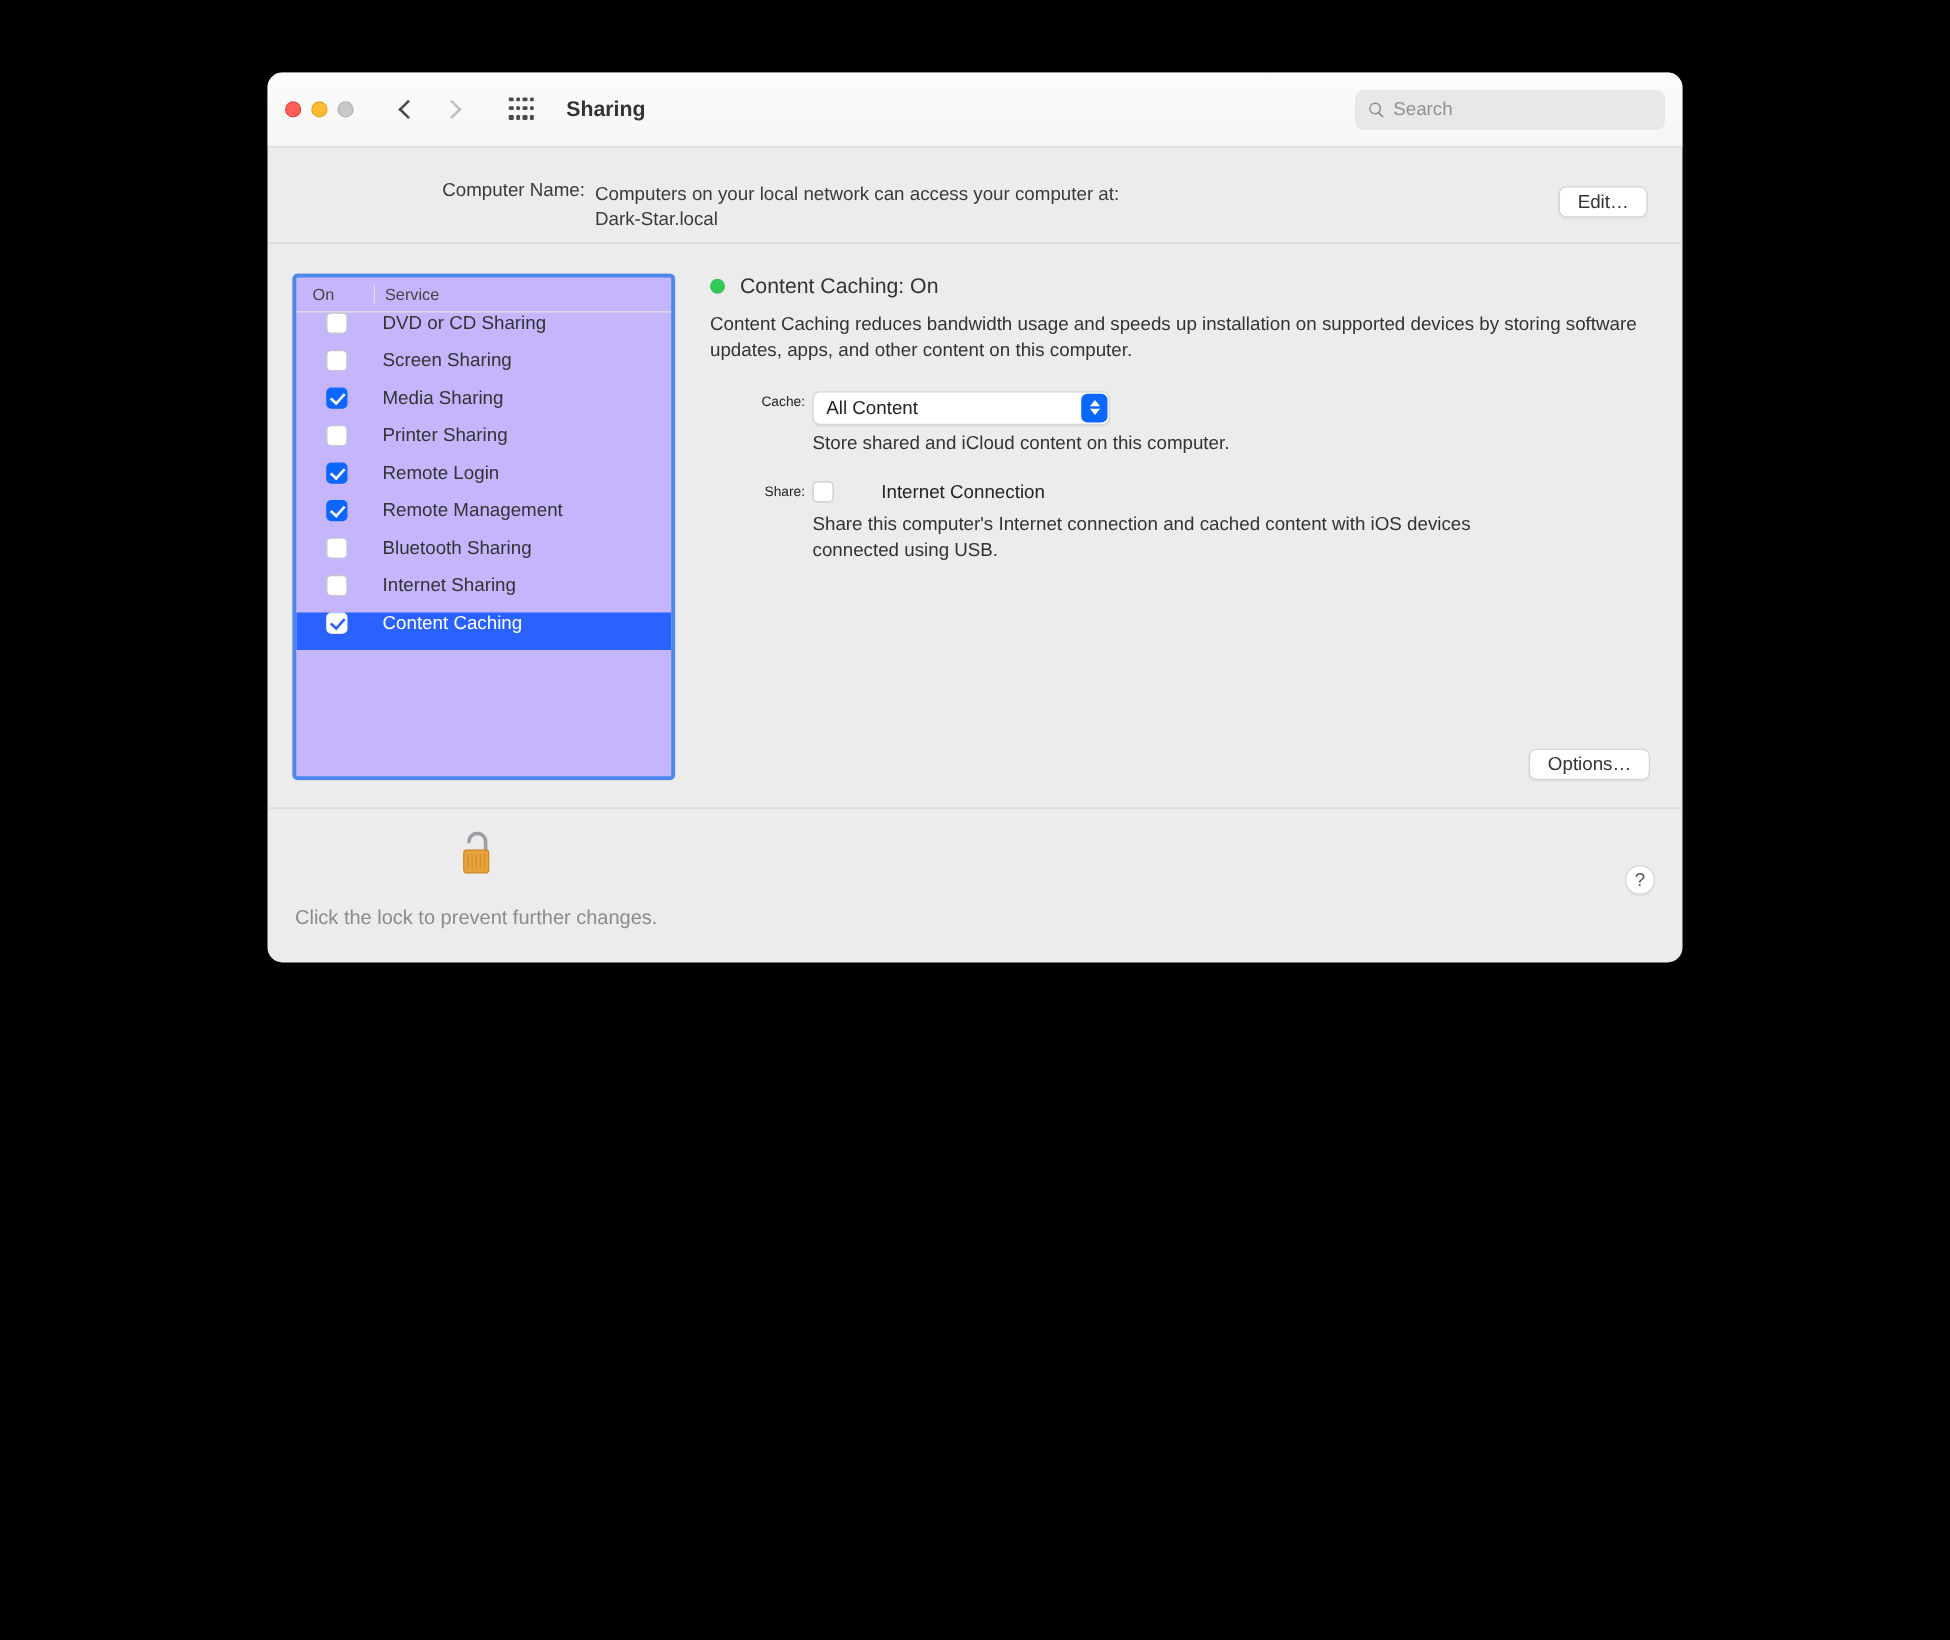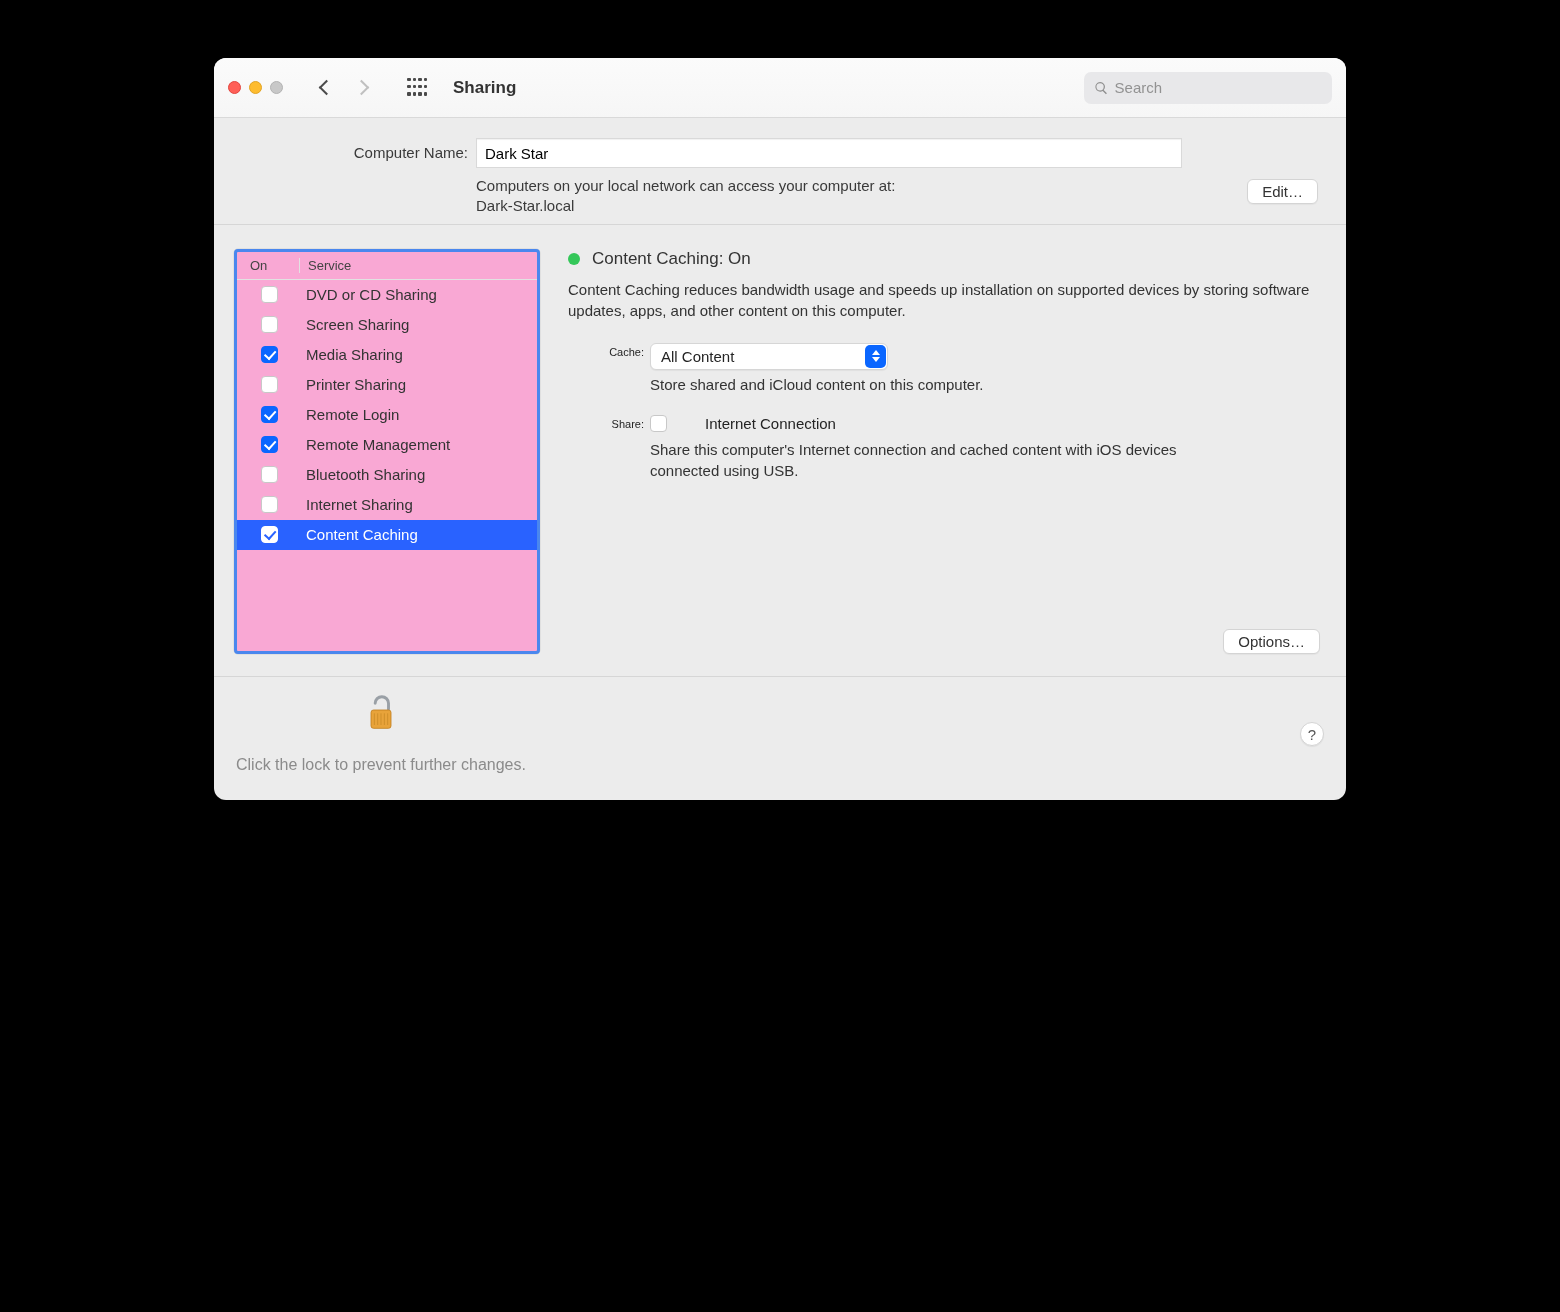--- a/index.html
+++ b/index.html
@@ -117,38 +117,38 @@
   
   .content {
     display:flex;
     padding: 24px 20px 22px 20px;
     gap: 28px;
     border-bottom: 1px solid #d6d6d6;
   }
 
   .service-list {
     width: 306px;
-    background:#f9a8d4;
+    background:#c4b5fd;
     border: 3.5px solid #4a87ee;
     border-radius: 4px;
     box-shadow: 0 0 0 0.5px rgba(0,0,0,0.1);
     overflow:hidden;
   }
   .list-head {
     display:flex;
     font-size:13px;
     color:#444;
     border-bottom:1px solid #e2e2e2;
     padding: 6px 0 6px 8px;
   }
   .list-head .col-on { width: 55px; border-right:1px solid #e2e2e2; padding-left:5px;}
   .list-head .col-svc { padding-left:8px; }
 
   .svc-row {
-    display:flex; align-items:center;
+    display:flex; 
     height: 30px;
     padding-left: 24px;
     font-size:15px;
     color:#333;
   }
   .svc-row.selected { background:#2962ff; color:#fff; }
 
   .chk {
     width:17px; height:17px;
     border:1px solid #c8c8c8;
@@ -258,21 +258,20 @@
           <path d="M10 2a8 8 0 015.93 13.32l5.37 5.37-1.61 1.61-5.37-5.37A8 8 0 1110 2zm0 2a6 6 0 100 12 6 6 0 000-12z"></path>
         </svg>
       <input type="text" placeholder="Search" style="">
     </div>
   </div>
 
   <div class="header-area">
     <div class="row">
       <div class="label-right">Computer Name:</div>
       <div class="cn-field">
-        <input class="cn-input" type="text" value="Dark Star" style="">
         <div class="subtext">
           <span>Computers on your local network can access your computer at:</span><br>
           <span>Dark-Star.local</span>
         </div>
         <div class="edit-btn-wrap">
           <button class="mac-btn">Edit…</button>
         </div>
       </div>
     </div>
   </div>

